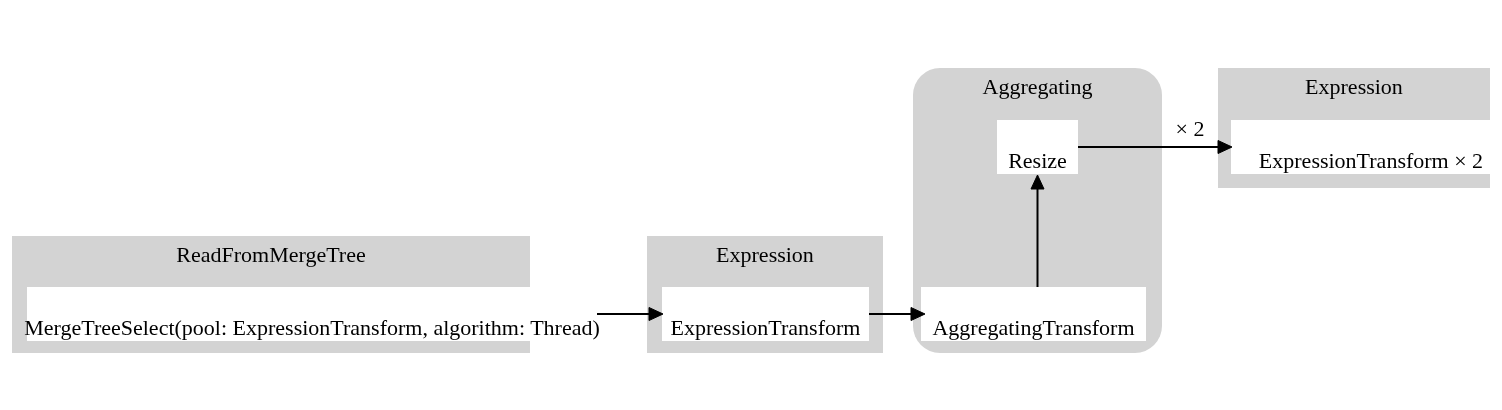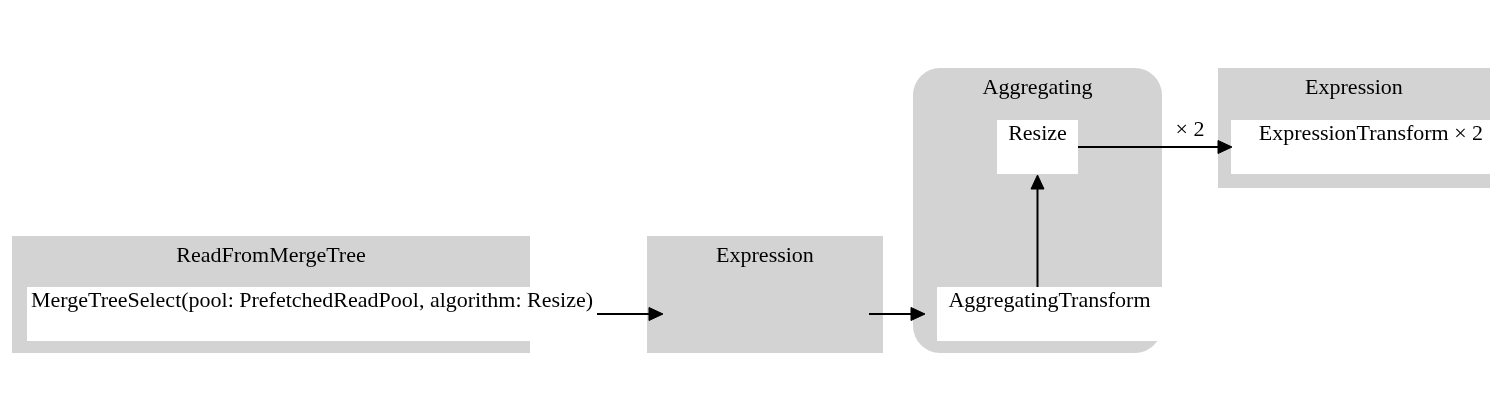--- a/index.html
+++ b/index.html
@@ -22,21 +22,21 @@
   .cluster {
     position: absolute; background: var(--cluster-fill);
   }
   .cluster-title {
     width: 100%; text-align: center;
     padding-top: 6px; line-height: 26px; font-size: 22px;
     white-space: nowrap;
   }
   .node {
     position: absolute; background: var(--node-fill);
-    display: flex; align-items: flex-start; justify-content: center;
+    display: flex; align-items: flex-end; justify-content: center;
     font-size: 22px; white-space: nowrap;
   }
   .edges-layer {
     position: absolute; left: 0; top: 0; width: 1502px; height: 410px;
     pointer-events: none; z-index: 5;
   }
   .edges-layer line { stroke: var(--edge-color); stroke-width: 2; }
   .edges-layer polygon { fill: var(--edge-color); stroke: var(--edge-color); }
   .edge-label {
     position: absolute; left: 1155px; top: 116px; width: 70px;
@@ -45,34 +45,37 @@
   }
 </style>
 </head>
 <body>
 
 <div class="canvas">
 
   <div class="cluster" style="left:12px; top:236px; width:518px; height:117px;">
     <div class="cluster-title">ReadFromMergeTree</div>
     <div class="node" style="left:15px; top:51px; width:570px; height:54px;">
-      <span>MergeTreeSelect(pool: PrefetchedReadPool, algorithm: Resize)</span>
+      <span>MergeTreeSelect(pool: ExpressionTransform, algorithm: Thread)</span>
     </div>
   </div>
 
   <div class="cluster" style="left:647px; top:236px; width:236px; height:117px;">
     <div class="cluster-title">Expression</div>
+    <div class="node" style="left:15px; top:51px; width:207px; height:54px;">
+      <span>ExpressionTransform</span>
+    </div>
   </div>
 
   <div class="cluster" style="left:913px; top:68px; width:249px; height:285px;border-radius:27px;">
     <div class="cluster-title">Aggregating</div>
     <div class="node" style="left:84px; top:52px; width:81px; height:54px;">
       <span>Resize</span>
     </div>
-    <div class="node" style="left:24px; top:219px; width:225px; height:54px;">
+    <div class="node" style="left:8px; top:219px; width:225px; height:54px;">
       <span>AggregatingTransform</span>
     </div>
   </div>
 
   <div class="cluster" style="left:1218px; top:68px; width:272px; height:120px;">
     <div class="cluster-title">Expression</div>
     <div class="node" style="left:13px; top:52px; width:280px; height:54px;">
       <span>ExpressionTransform × 2</span>
     </div>
   </div>

